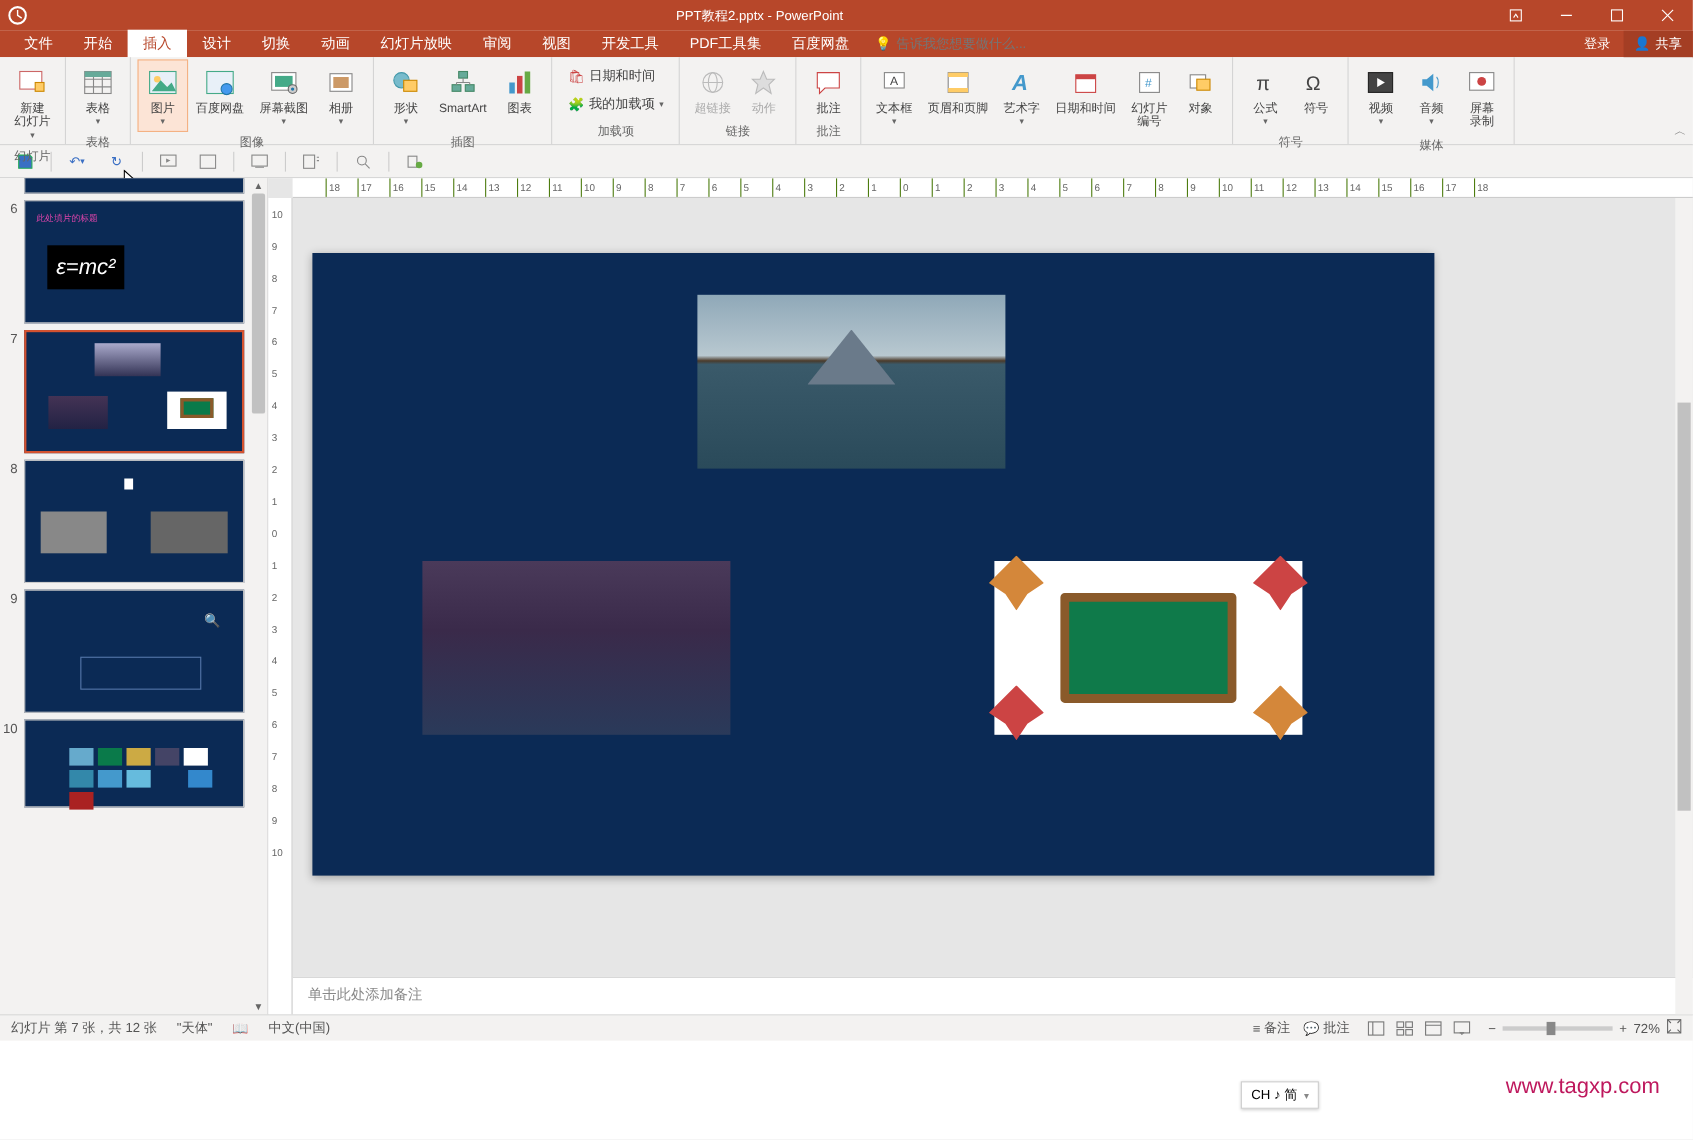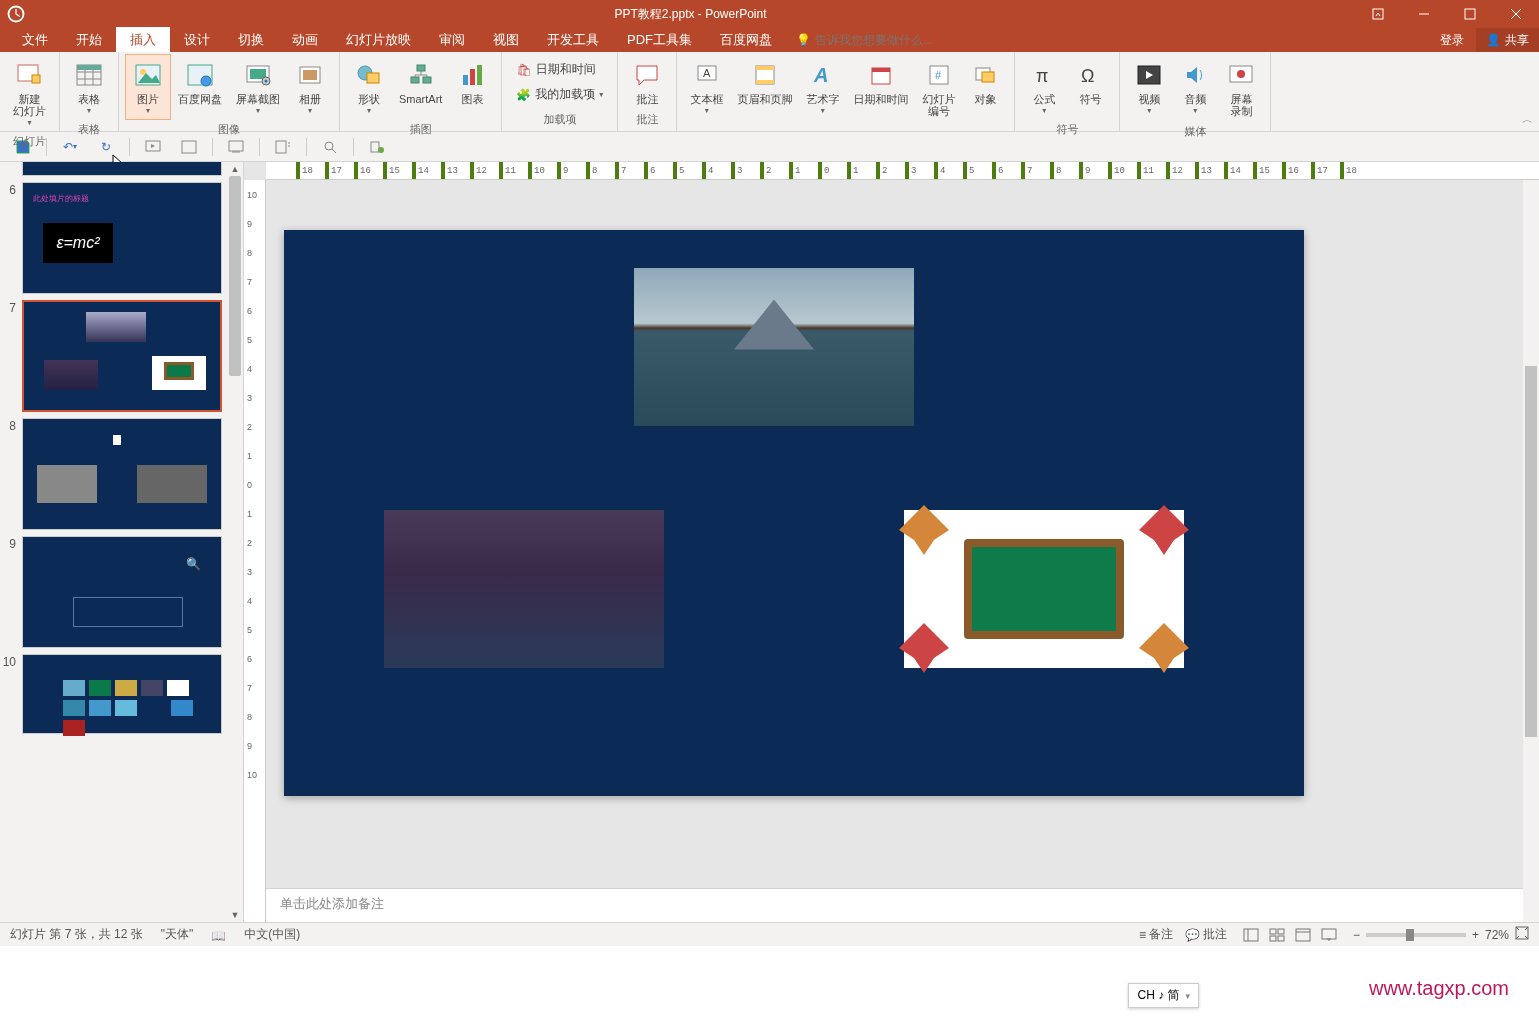--- a/index.html
+++ b/index.html
@@ -58,21 +58,21 @@
 .slide-thumb-wrap { display:flex; margin-bottom:6px; }
 .slide-num { width:14px; font-size:12px; color:#555; text-align:right; margin-right:6px; line-height:1; padding-top:2px; }
 .slide-thumb { width:200px; height:112px; background:#0b2a55; border:1px solid #ccc; position:relative; cursor:pointer; }
 .slide-thumb.first { height:60px; margin-top:-52px; overflow:hidden; }
 .slide-thumb.active { border:2px solid #d35230; }
 
 
 .editor { flex:1; background:#e6e6e6; position:relative; display:flex; flex-direction:column; }
 .ruler-h { height:18px; background:#fff; border-bottom:1px solid #ccc; margin-left:22px; position:relative; overflow:hidden; font-size:9px; color:#666; }
 .ruler-h .ticks { position:absolute; left:30px; right:0; top:0; bottom:0; display:flex; }
-.ruler-h .tick { width:29px; position:relative; border-left:4px solid #4d7c0f; display:flex; align-items:center; justify-content:flex-start; padding-left:2px;font-family:Liberation Mono, monospace; }
+.ruler-h .tick { width:29px; position:relative; border-left:1px solid #4d7c0f; display:flex; align-items:center; justify-content:flex-start; padding-left:2px; }
 .ruler-v { width:22px; background:#fff; border-right:1px solid #ccc; position:absolute; left:0; top:18px; bottom:0; font-size:9px; color:#666; }
 .edit-body { flex:1; position:relative; }
 .canvas-wrap { position:absolute; left:40px; top:50px; }
 .slide-canvas { width:1020px; height:566px; background:#0b2a55; box-shadow:0 2px 8px rgba(0,0,0,0.3); position:relative; }
 
 .img-placeholder { position:absolute; }
 .img1 { left:350px; top:38px; width:280px; height:158px; background:linear-gradient(to bottom,#8fa8b8 0%,#b8c8d0 35%,#4a3a2a 38%,#3a5a6a 40%,#2a4a5a 100%); }
 .img1::before { content:""; position:absolute; left:50%; top:20%; width:80px; height:50px; background:#6a7a8a; clip-path:polygon(50% 0,100% 100%,0 100%); transform:translateX(-50%); }
 .img2 { left:100px; top:280px; width:280px; height:158px; background:linear-gradient(to bottom,#4a3a5a 0%,#3a2a4a 40%,#2a3a5a 100%); }
 .img3 { left:620px; top:280px; width:280px; height:158px; background:#fff; display:flex; align-items:center; justify-content:center; }
@@ -85,39 +85,39 @@
 
 
 .editor-vscroll { position:absolute; right:0; top:18px; bottom:0; width:16px; background:#f3f2f1; }
 .editor-vscroll .handle { position:absolute; top:25%; left:2px; right:2px; height:50%; background:#c1c1c1; }
 
 
 .notes { height:34px; background:#fff; border-top:1px solid #d4d4d4; padding:6px 14px; color:#888; font-size:13px; margin-left:22px; }
 
 
 .statusbar { height:24px; background:#f3f2f1; border-top:1px solid #d4d4d4; display:flex; align-items:center; padding:0 10px; font-size:12px; color:#555; }
-.statusbar .sleft { flex:1; display:flex; gap:18px; align-items:flex-end; }
+.statusbar .sleft { flex:1; display:flex; gap:18px; align-items:center; }
 .statusbar .sright { display:flex; align-items:center; gap:12px; }
 .statusbar .viewbtns { display:flex; gap:2px; }
 .statusbar .vbtn { width:24px; height:20px; display:flex; align-items:center; justify-content:center; cursor:pointer; color:#777; }
 .statusbar .zoom { display:flex; align-items:center; gap:6px; }
 .statusbar .zoom .slider { width:100px; height:4px; background:#ccc; position:relative; }
 .statusbar .zoom .slider .knob { position:absolute; left:50%; top:-4px; width:8px; height:12px; background:#888; }
 .ime-indicator { position:absolute; right:340px; bottom:28px; background:#fff; border:1px solid #ccc; padding:3px 8px; font-size:12px; display:flex; align-items:center; gap:6px; box-shadow:0 1px 3px rgba(0,0,0,.2); }
 
 
 .watermark { position:absolute; right:30px; bottom:36px; display:flex; flex-direction:column; align-items:flex-end; pointer-events:none; }
 .watermark .t1 { font-size:34px; font-weight:bold; color:#ff3a1a; letter-spacing:2px; }
 .watermark .t2 { font-size:20px; color:#be185d; margin-top:-4px; }
 
 
 .cursor-ind { position:absolute; left:112px; top:102px; pointer-events:none; }
 .cursor-ind svg { width:14px; height:18px; }
 .th6-title { position:absolute; left:10px; top:10px; font-size:8px; color:#d4a; }
-.th6-eq { position:absolute; left:20px; top:40px; width:70px; height:40px; background:#000; color:#fff; font-style:italic; font-size:16px; display:flex; align-items:center; justify-content:center; }
+.th6-eq { position:absolute; left:20px; top:40px; width:70px; height:40px; background:#000; color:#fff; font-style:italic; font-size:20px; display:flex; align-items:center; justify-content:center; }
 .th7-i1 { position:absolute; left:62px; top:10px; width:60px; height:30px; background:linear-gradient(#aac,#335); }
 .th7-i2 { position:absolute; left:20px; top:58px; width:54px; height:30px; background:linear-gradient(#435,#224); }
 .th7-i3 { position:absolute; left:128px; top:54px; width:54px; height:34px; background:#fff; }
 .th7-i3 .b { width:30px; height:18px; background:#0a7a4a; border:3px solid #8a5a2a; margin:6px auto; }
 .th8-i1 { position:absolute; left:14px; top:46px; width:60px; height:38px; background:#888; }
 .th8-i2 { position:absolute; left:114px; top:46px; width:70px; height:38px; background:#666; }
 .th8-s { position:absolute; left:90px; top:16px; width:8px; height:10px; background:#fff; }
 .th9-glass { position:absolute; right:20px; top:20px; font-size:12px; color:#ccc; }
 .th9-table { position:absolute; left:50px; top:60px; width:110px; height:30px; border:1px solid #5577aa; }
 .th10-cluster { position:absolute; left:40px; top:25px; display:flex; flex-wrap:wrap; gap:4px; width:130px; }
@@ -322,20 +322,43 @@
       </div>
       <div class="sbtn">
         <span style="color:#c44">🧩</span>
         <span>我的加载项</span>
         <span style="font-size:8px;color:#666">▾</span>
       </div>
     </div>
     <div class="glabel">加载项</div>
   </div>
 
+  <div class="ribbon-group">
+    <div class="buttons">
+      <div class="rbtn disabled">
+        <div class="ricon">
+            <svg width="26" height="24" viewBox="0 0 26 24">
+              <circle cx="13" cy="12" r="9" fill="none" stroke="#bbb"></circle>
+              <ellipse cx="13" cy="12" rx="4" ry="9" fill="none" stroke="#bbb"></ellipse>
+              <line x1="4" y1="12" x2="22" y2="12" stroke="#bbb"></line>
+            </svg>
+          </div>
+        <div class="rlabel">超链接</div>
+      </div>
+      <div class="rbtn disabled">
+        <div class="ricon">
+            <svg width="24" height="24" viewBox="0 0 24 24">
+              <polygon points="12,2 15,9 22,9 17,14 19,22 12,17 5,22 7,14 2,9 9,9" fill="#ddd" stroke="#bbb"></polygon>
+            </svg>
+          </div>
+        <div class="rlabel">动作</div>
+      </div>
+    </div>
+    <div class="glabel">链接</div>
+  </div>
 
   <div class="ribbon-group">
     <div class="buttons">
       <div class="rbtn">
         <div class="ricon">
             <svg width="26" height="24" viewBox="0 0 26 24">
               <path d="M3 3h20v14H10l-5 5v-5H3z" fill="#fff" stroke="#c44"></path>
             </svg>
           </div>
         <div class="rlabel">批注</div>

